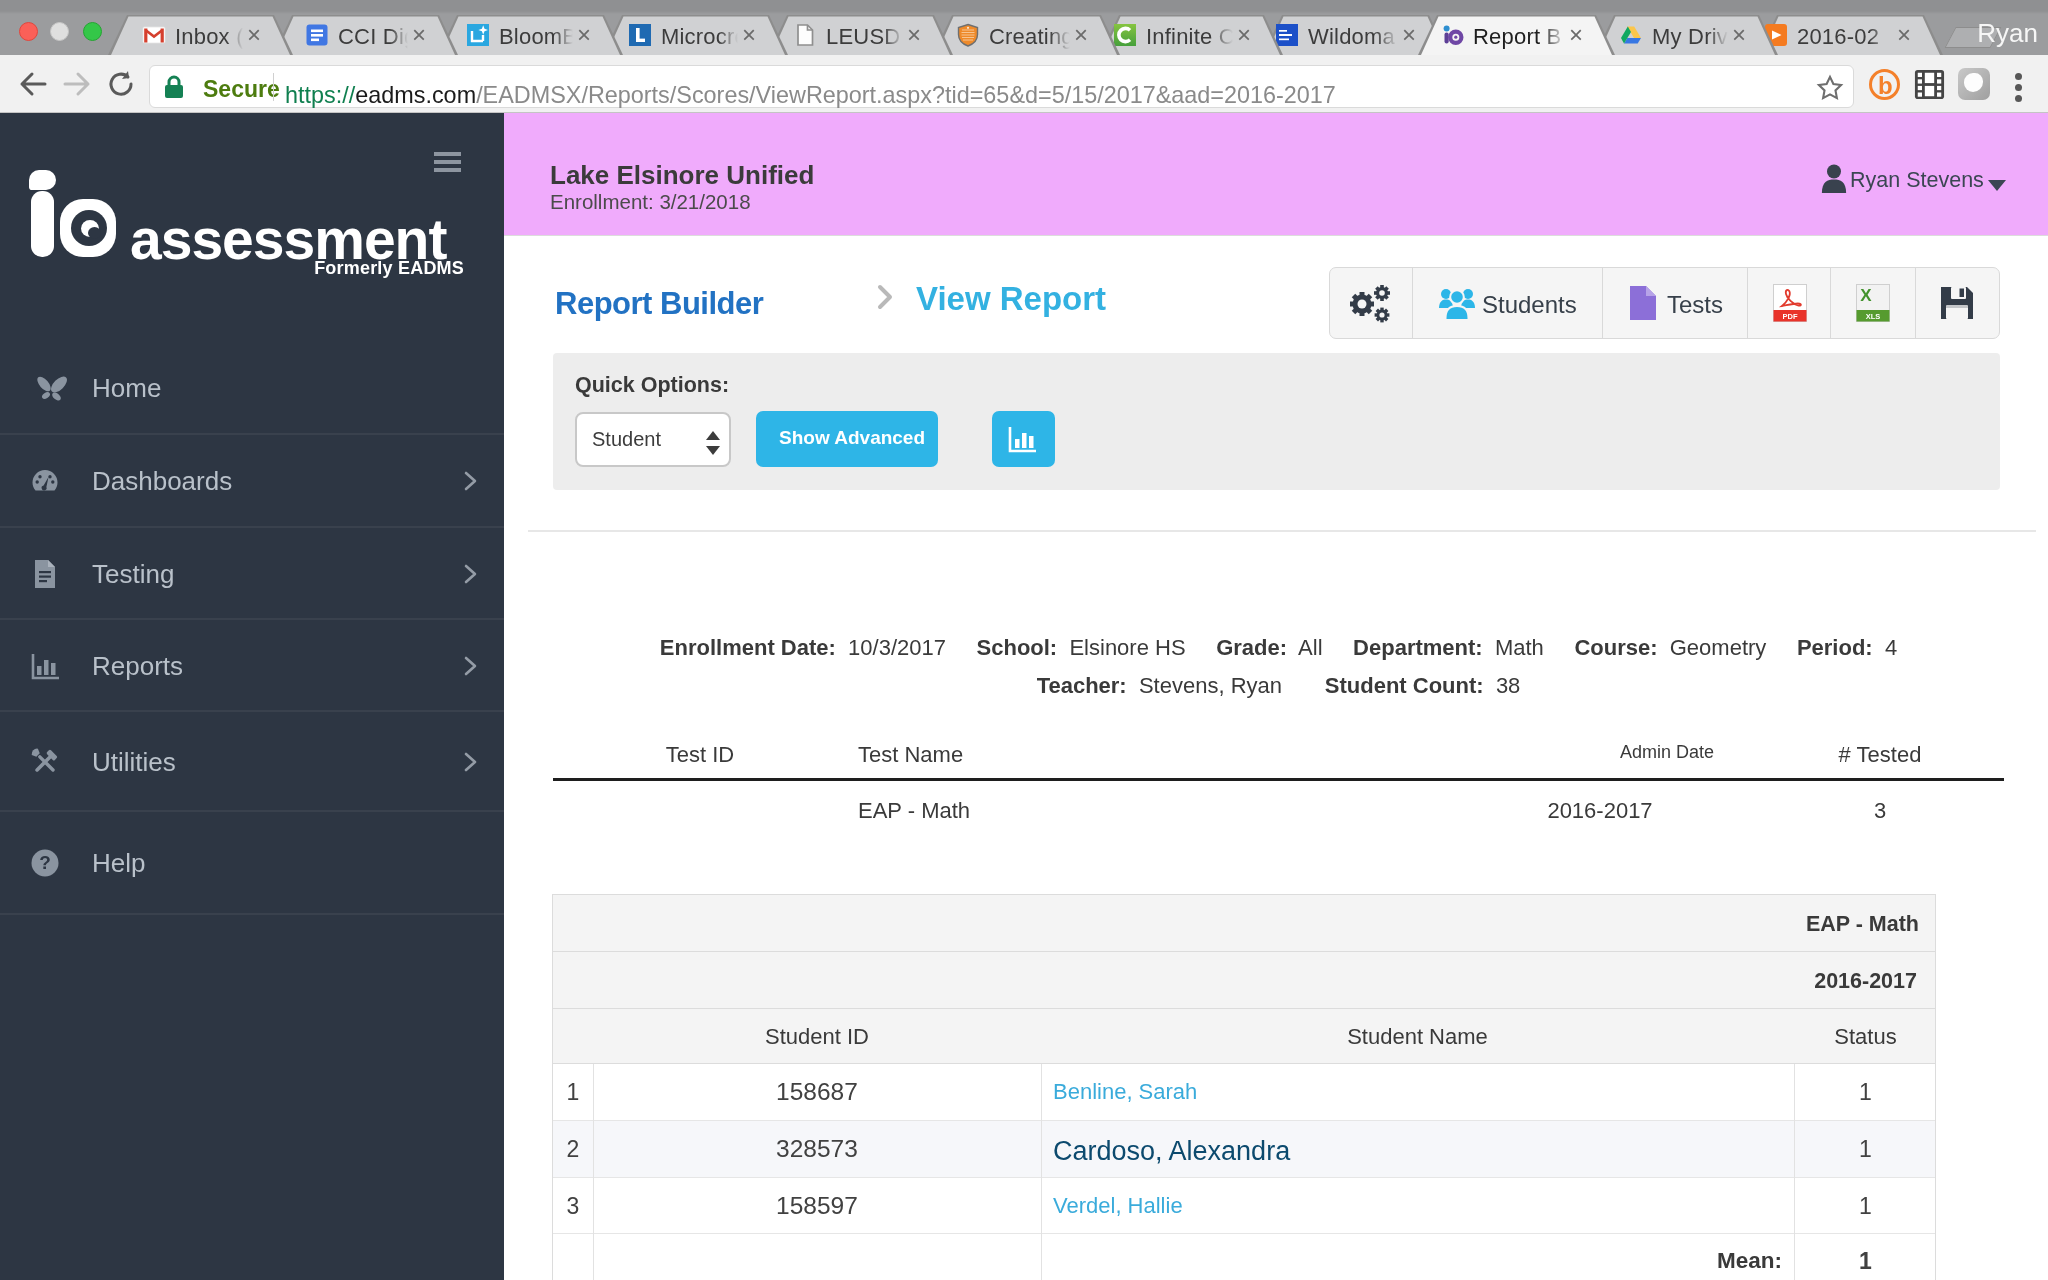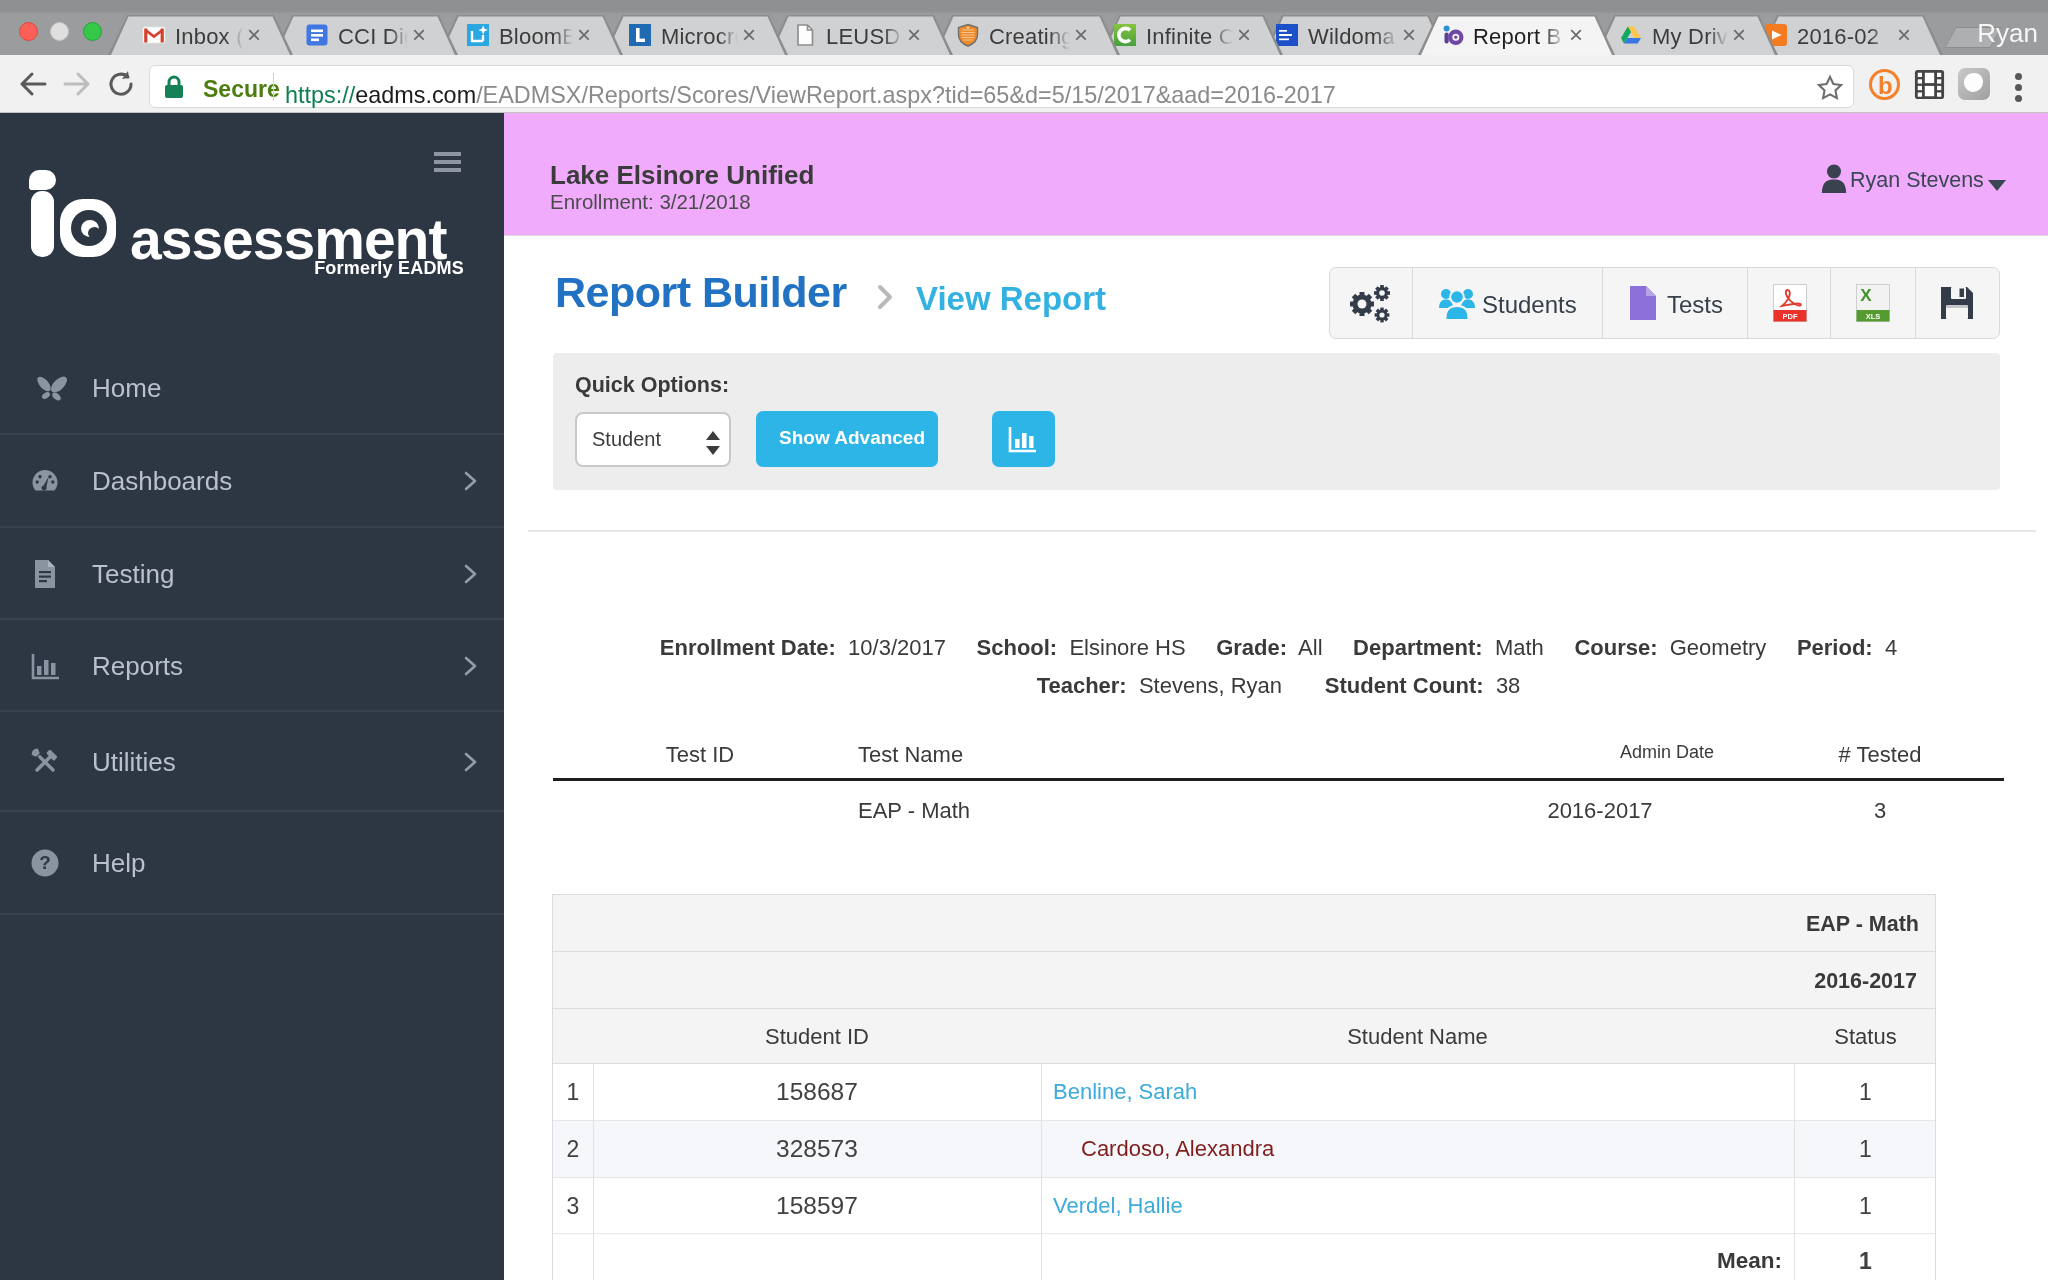--- a/index.html
+++ b/index.html
@@ -316,21 +316,21 @@
   <div class="t" style="left:46px;top:47px;font-size:26px;font-weight:700;color:#3b3b3b">Lake Elsinore Unified</div>
   <div class="t" style="left:46px;top:77px;font-size:20.5px;color:#4b4b4b">Enrollment: 3/21/2018</div>
   <svg style="position:absolute;left:1316px;top:50px" width="28" height="30" viewBox="0 0 30 32">
       <circle cx="15" cy="9" r="7.5" fill="#39424e"></circle>
       <path d="M2 32 C2 20 8 17.5 15 17.5 C22 17.5 28 20 28 32 Z" fill="#39424e"></path>
     </svg>
   <div class="t" style="left:1346px;top:55px;font-size:21.5px;color:#3b4653">Ryan Stevens</div>
   <div style="position:absolute;left:1484px;top:67px;width:0;height:0;border:9px solid transparent;border-top:11px solid #3b4653"></div>
 </div>
 <div id="main">
-    <div class="t" style="left:555px;top:268px;font-size:43px;font-weight:700;color:#2272c3;letter-spacing:-0.5px">Report Builder</div>
+    <div class="t" style="left:555px;top:286px;font-size:31px;font-weight:700;color:#2272c3;letter-spacing:-0.5px">Report Builder</div>
 <svg style="position:absolute;left:874px;top:283px" width="22" height="28" viewBox="0 0 22 28">
       <path d="M6 4 L16 14 L6 24" stroke="#b9b9b9" stroke-width="4" fill="none" stroke-linecap="round" stroke-linejoin="round"></path>
     </svg>
 <div class="t" style="left:916px;top:280px;font-size:33px;font-weight:700;color:#33b1e1">View Report</div>
 <div class="tbtn" style="left:1329px;width:84px;border-radius:7px 0 0 7px"></div>
 <div class="tbtn" style="left:1412px;width:191px;border-radius:0"></div>
 <div class="tbtn" style="left:1602px;width:146px;border-radius:0"></div>
 <div class="tbtn" style="left:1747px;width:84px;border-radius:0"></div>
 <div class="tbtn" style="left:1830px;width:86px;border-radius:0"></div>
 <div class="tbtn" style="left:1915px;width:85px;border-radius:0 7px 7px 0"></div>
@@ -444,21 +444,21 @@
 </div>
 <div style="position:absolute;left:0;top:169px;width:100%;height:57px;background:#fff;border-bottom:1px solid #e6e6e6">
 <div class="t" style="left:0;top:15px;width:40px;text-align:center;font-size:23px;color:#414141">1</div>
 <div class="t" style="left:40px;top:14px;width:448px;text-align:center;font-size:24.5px;color:#414141">158687</div>
 <div class="t" style="left:500px;top:15px;font-size:22px;color:#3aabdb">Benline, Sarah</div>
 <div class="t" style="left:1241px;top:15px;width:143px;text-align:center;font-size:23px;color:#414141">1</div>
 </div>
 <div style="position:absolute;left:0;top:226px;width:100%;height:57px;background:#f6f7fa;border-bottom:1px solid #e6e6e6">
 <div class="t" style="left:0;top:15px;width:40px;text-align:center;font-size:23px;color:#414141">2</div>
 <div class="t" style="left:40px;top:14px;width:448px;text-align:center;font-size:24.5px;color:#414141">328573</div>
-<div class="t" style="left:528px;top:15px;font-size:22px;color:#7f1d1d">Cardoso, Alexandra</div>
+<div class="t" style="left:500px;top:15px;font-size:27px;color:#0c4a6e">Cardoso, Alexandra</div>
 <div class="t" style="left:1241px;top:15px;width:143px;text-align:center;font-size:23px;color:#414141">1</div>
 </div>
 <div style="position:absolute;left:0;top:283px;width:100%;height:56px;background:#fff;border-bottom:1px solid #e6e6e6">
 <div class="t" style="left:0;top:15px;width:40px;text-align:center;font-size:23px;color:#414141">3</div>
 <div class="t" style="left:40px;top:14px;width:448px;text-align:center;font-size:24.5px;color:#414141">158597</div>
 <div class="t" style="left:500px;top:15px;font-size:22px;color:#3aabdb">Verdel, Hallie</div>
 <div class="t" style="left:1241px;top:15px;width:143px;text-align:center;font-size:23px;color:#414141">1</div>
 </div>
 <div style="position:absolute;left:0;top:339px;width:100%;height:47px;background:#fff">
 <div class="t" style="left:488px;top:14px;width:741px;text-align:right;font-size:22.5px;font-weight:700;color:#3a3a3a">Mean:</div>

